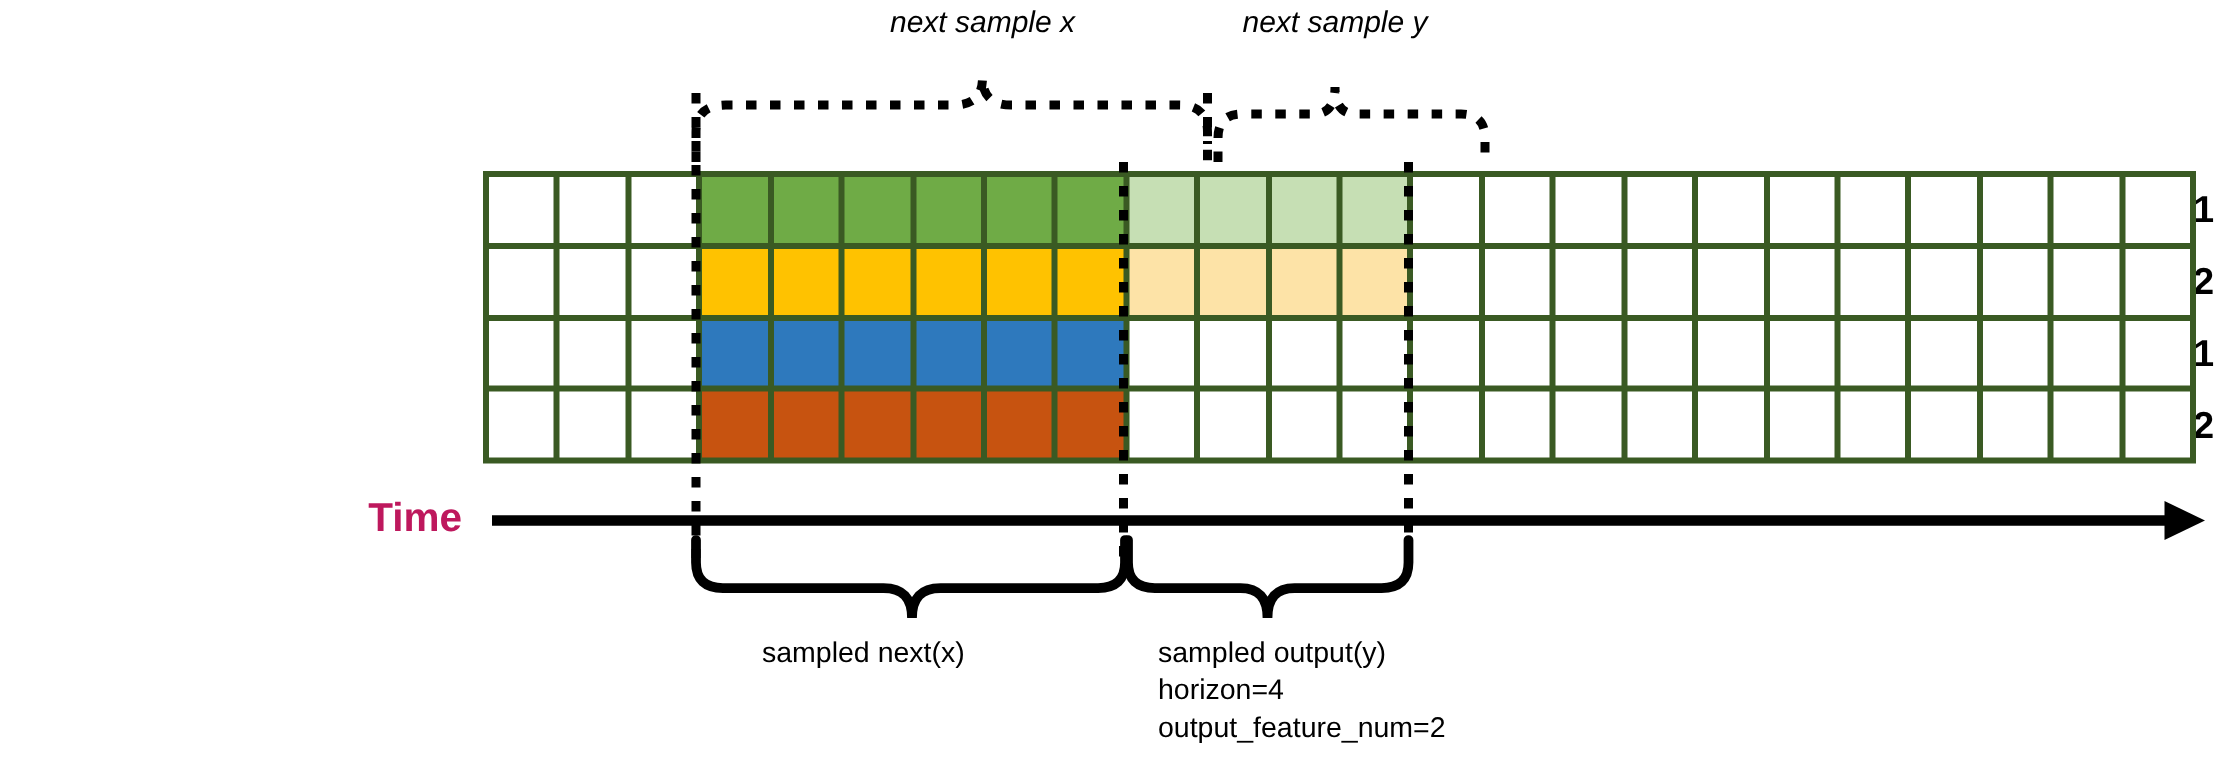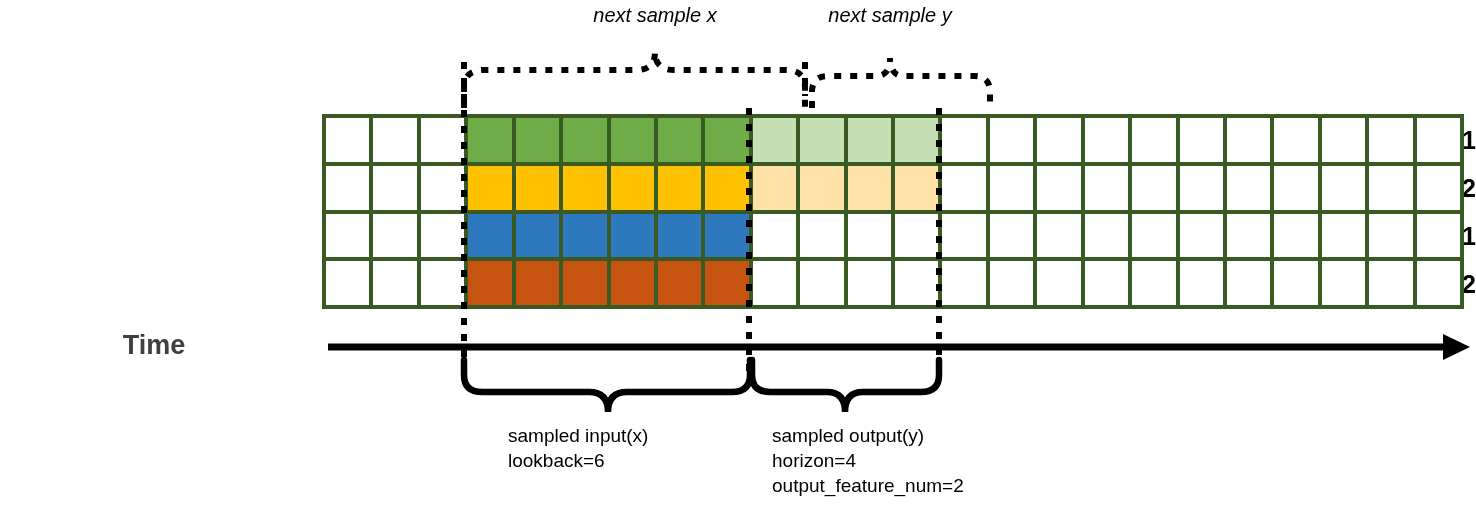--- a/index.html
+++ b/index.html
@@ -25,21 +25,21 @@
     white-space:nowrap;
   }
   #lbl0{top:126px;}
   #lbl1{top:174px;}
   #lbl2{top:222px;}
   #lbl3{top:270px;}
 
   
   #time-label{
     position:absolute;left:0;width:308px;top:330px;
-    text-align:center;font-size:27px;font-weight:bold;color:#404040;
+    text-align:right;font-size:27px;font-weight:bold;color:#be185d;
   }
 
   
   #grid{
     position:absolute;left:322px;top:114px;
     width:1142px;height:195px;
     background:#3a5a23;
     display:grid;
     grid-template-columns:repeat(24, 1fr);
     grid-template-rows:repeat(4, 1fr);
@@ -178,22 +178,21 @@
       <div class="cell" style="background: rgb(255, 255, 255);"></div>
       <div class="cell" style="background: rgb(255, 255, 255);"></div>
       <div class="cell" style="background: rgb(255, 255, 255);"></div>
       <div class="cell" style="background: rgb(255, 255, 255);"></div>
     </div>
 
   <div class="top-cap" id="cap-y">next sample y</div>
   <div class="top-cap" id="cap-x">next sample x</div>
 
   <div class="bot-cap" id="cap-in">
-      <div>sampled input(x)</div>
-      <div>lookback=6</div>
+      <div>sampled next(x)</div>
     </div>
   <div class="bot-cap" id="cap-out">
       <div>sampled output(y)</div>
       <div>horizon=4</div>
       <div>output_feature_num=2</div>
     </div>
 
   <svg id="overlay" viewBox="0 0 1476 516">
 
     <g>

